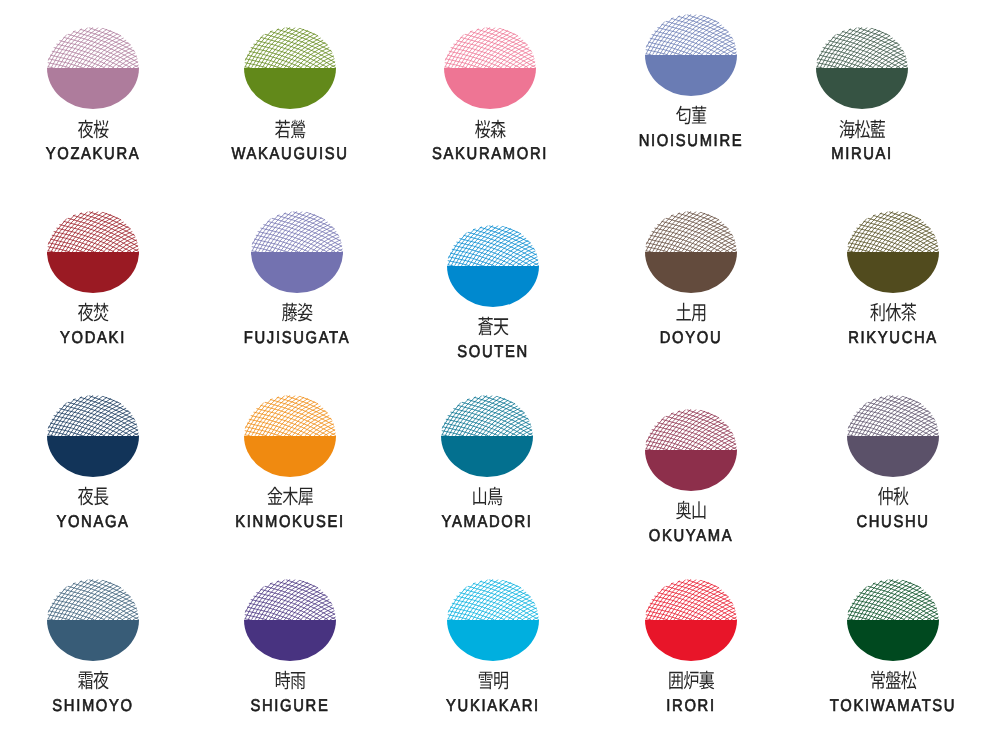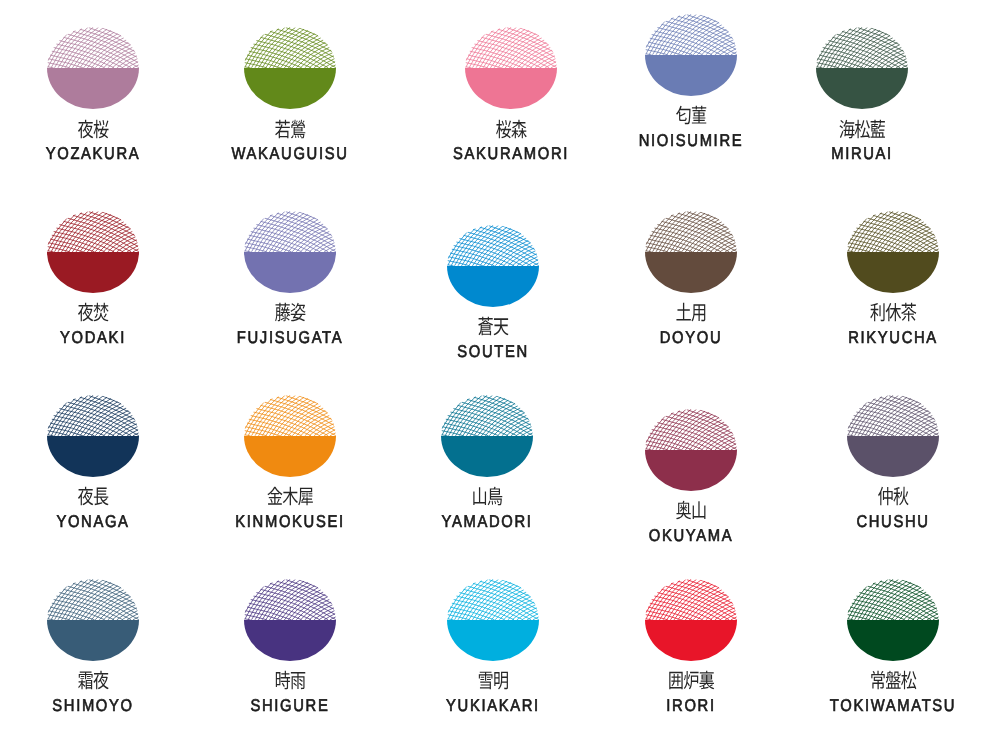--- a/index.html
+++ b/index.html
@@ -48,21 +48,21 @@
           <use href="#netpath" fill="none" stroke="#62891A" stroke-width="0.78"></use>
         </g>
         <path d="M0 41A46 41 0 0 0 92 41Z" fill="#62891A"></path>
       </svg>
       <svg class="kanji" viewBox="0 0 200 22" width="200" height="22">
         <path d="M29.2 84.3H80.8V91.1H29.2ZM42.5 26.5 50.1 28.3Q44.1 46.4 33.7 59.8Q23.2 73.1 8.9 81.4Q8.4 80.7 7.3 79.6Q6.3 78.4 5.2 77.3Q4.1 76.2 3.2 75.5Q17.5 68 27.4 55.6Q37.3 43.2 42.5 26.5ZM25.7 58.6H86.1V95.6H78.5V65.4H33V95.8H25.7ZM5.4 38.1H94.8V45.1H5.4ZM6.2 13.7H94.2V20.7H6.2ZM28.6 4H36V30.6H28.6ZM63.9 4H71.3V30.6H63.9Z" fill="#272727" transform="translate(84.60,0) scale(0.1608,0.2010)"></path>
         <path d="M45.9 32.9 53.7 33.7Q52.3 36.2 50.7 38.5Q49.2 40.8 47.9 42.7L42 41.5Q43 39.5 44.2 37.1Q45.3 34.7 45.9 32.9ZM43.2 8 48.6 10.4Q44.4 15.1 40.8 18.4L36.6 16.3Q38.2 14.6 40.1 12.2Q42.1 9.8 43.2 8ZM25.5 39.3H78.1V61.4H25.5V57H70.8V43.8H25.5ZM25.8 48.2H74.3V52.2H25.8ZM25.7 65.7H95V70.4H25.7ZM22.3 74.8H84.3V79.4H22.3ZM82.8 74.8H89.8Q89.8 74.8 89.7 75.8Q89.6 76.7 89.4 77.5Q88.4 85.3 87.3 89Q86.2 92.8 84.6 94.3Q83.4 95.2 82.1 95.6Q80.9 96 79.1 96.1Q77.6 96.2 75.1 96.1Q72.5 96.1 69.7 95.9Q69.6 94.9 69.2 93.4Q68.8 92 68.1 90.9Q70.8 91.2 73 91.3Q75.3 91.3 76.3 91.3Q77.3 91.3 77.9 91.2Q78.5 91 79 90.6Q80 89.6 81 86.2Q81.9 82.8 82.8 75.6ZM22.3 39.3H29.6V77.4H22.3ZM18.4 7.8 23 9.5Q21.9 12.5 20 15.3Q18.1 18.1 15 20L10.8 17.1Q13.5 15.5 15.4 13Q17.4 10.4 18.4 7.8ZM28.9 3.9H34.8Q34.4 11.3 32.7 16.4Q31 21.6 26.9 24.9Q22.9 28.3 15.4 30.3Q15 29.3 14.1 27.9Q13.1 26.5 12.2 25.7Q18.8 24.1 22.3 21.4Q25.7 18.7 27.1 14.5Q28.5 10.2 28.9 3.9ZM27.6 19.2 32 16Q36 17.7 40.3 20.3Q44.5 22.9 47.1 25.1L42.5 28.7Q40.8 27.2 38.3 25.4Q35.8 23.7 33 22Q30.2 20.3 27.6 19.2ZM85.1 7.8 90.6 10.1Q88.4 12.6 86.1 14.8Q83.8 17 81.8 18.7L77.5 16.6Q79.4 14.8 81.6 12.2Q83.8 9.6 85.1 7.8ZM57.8 7.8 62.5 9.4Q61.3 12.6 59.4 15.4Q57.4 18.2 54.3 20.2L50 17.2Q52.8 15.7 54.8 13.1Q56.8 10.5 57.8 7.8ZM68.1 3.9H74.2Q73.9 9.6 72.9 13.8Q71.9 18 69.7 21.1Q67.5 24.1 63.6 26.2Q59.7 28.3 53.7 29.6Q53.4 28.6 52.4 27.1Q51.5 25.7 50.6 24.9Q55.9 23.8 59.2 22.2Q62.6 20.6 64.4 18.1Q66.3 15.6 67.1 12.2Q67.9 8.7 68.1 3.9ZM66.8 19.4 71.3 15.9Q74.4 17.2 77.7 19Q81 20.8 84 22.7Q87 24.6 89 26.3L84.4 30.2Q82.5 28.5 79.5 26.5Q76.6 24.5 73.3 22.6Q70 20.7 66.8 19.4ZM8.3 28.7H92V44.7H84.7V34H15.3V44.7H8.3ZM16.9 80.3 22.9 82.4Q21.5 86.8 18.7 90.4Q15.9 94.1 10.7 96.2L5.2 92.5Q9.7 90.6 12.7 87.4Q15.6 84.2 16.9 80.3ZM30.4 82.6 36.5 81.5Q37.7 84.3 38.5 87.7Q39.3 91 39.4 93.5L33 94.7Q33 92.2 32.2 88.8Q31.5 85.4 30.4 82.6ZM46 82.8 51.7 81.3Q53.4 83.7 54.8 86.7Q56.2 89.7 56.9 91.8L50.8 93.6Q50.2 91.4 48.9 88.3Q47.5 85.3 46 82.8ZM61.4 82.8 66.5 80.7Q68.5 82.5 70.2 84.7Q71.9 86.9 72.7 88.6L67.3 91.1Q66.5 89.3 64.9 86.9Q63.2 84.6 61.4 82.8Z" fill="#272727" transform="translate(100.00,0) scale(0.1608,0.2010)"></path>
       </svg>
       <div class="romaji">WAKAUGUISU</div>
     </div>
-    <div class="cell" style="left: 411px; top: 27.2px;">
+    <div class="cell" style="left: 390px; top: 27.2px;">
       <svg class="disc" viewBox="0 0 92 82" width="92" height="82" style="left: 54px; top: 0px;">
         <g clip-path="url(#domeclip)">
           <use href="#netpath" fill="none" stroke="#EE7594" stroke-width="0.78"></use>
         </g>
         <path d="M0 41A46 41 0 0 0 92 41Z" fill="#EE7594"></path>
       </svg>
       <svg class="kanji" viewBox="0 0 200 22" width="200" height="22">
         <path d="M36.9 48.9H96.4V55.7H36.9ZM59.6 35.9 67.2 37.3Q64.6 43.8 61.4 51.1Q58.2 58.4 55 65.3Q51.9 72.2 49.2 77.4L42.3 74.6Q44.3 70.9 46.6 66.1Q48.8 61.4 51.2 56.1Q53.5 50.9 55.7 45.7Q57.9 40.5 59.6 35.9ZM45.8 71.6 51.1 67Q56.7 69.2 62.7 72.1Q68.8 75 74.7 78.2Q80.6 81.4 85.6 84.7Q90.6 87.9 94.2 90.9L88.4 96.2Q85 93.3 80.1 90Q75.3 86.7 69.5 83.4Q63.6 80 57.6 77Q51.5 74 45.8 71.6ZM37.4 10.4 44 8.5Q45.8 12.1 47.4 16.3Q49 20.4 50.3 24.2Q51.5 28.1 52 31.1L45.1 33.4Q44.6 30.4 43.5 26.4Q42.3 22.4 40.7 18.2Q39.2 14 37.4 10.4ZM59 6.1 65.7 5.1Q67 9 68.1 13.3Q69.1 17.6 69.8 21.6Q70.5 25.7 70.6 28.6L63.4 30Q63.2 26.9 62.6 22.8Q62 18.8 61.1 14.4Q60.2 10 59 6.1ZM88.1 6.9 95.7 9.5Q93.9 14.6 91.7 20.1Q89.6 25.6 87.3 30.7Q85.1 35.7 83 39.7L76.6 37.2Q78.6 33.2 80.8 28Q83 22.7 84.9 17.2Q86.8 11.6 88.1 6.9ZM80.1 52.6 87.3 54.1Q85.4 63.3 81.8 70.2Q78.1 77.2 72.4 82.2Q66.6 87.3 58.3 90.6Q50.1 94 38.9 96.1Q38.5 94.5 37.4 92.6Q36.4 90.7 35.3 89.4Q49.2 87.4 58.2 83Q67.3 78.6 72.5 71.1Q77.8 63.6 80.1 52.6ZM5.2 25.4H39.1V32.5H5.2ZM19.9 4H26.9V95.9H19.9ZM19.7 29.9 24.4 31.5Q23.2 37.5 21.4 43.9Q19.6 50.3 17.3 56.5Q15 62.7 12.4 68Q9.8 73.3 7.1 77.1Q6.5 75.6 5.4 73.7Q4.2 71.8 3.2 70.5Q5.8 67.1 8.2 62.4Q10.7 57.7 12.9 52.2Q15.1 46.7 16.9 41Q18.6 35.3 19.7 29.9ZM26.4 39.5Q27.4 40.5 29.3 43.2Q31.2 45.8 33.4 48.9Q35.6 52 37.5 54.7Q39.3 57.4 40 58.5L35.8 64.3Q34.9 62.4 33.2 59.4Q31.4 56.4 29.5 53.2Q27.5 49.9 25.7 47.1Q24 44.4 22.9 42.8Z" fill="#272727" transform="translate(84.60,0) scale(0.1608,0.2010)"></path>
         <path d="M10.6 15.1H89.7V21.9H10.6ZM5.3 56.7H45.3V63.3H5.3ZM49.6 56.7H95.2V63.3H49.6ZM45.8 3.8H53.3V47.9H45.8ZM23.4 44.6H30.5V96.1H23.4ZM66.9 44.6H74V96.1H66.9ZM43.3 16.7 49.5 19.2Q45.3 25.3 39.2 30.6Q33.1 36 25.9 40.2Q18.7 44.4 11.5 47Q10.7 45.7 9.3 44Q7.9 42.2 6.8 41.2Q13.8 39 20.8 35.3Q27.8 31.6 33.7 26.8Q39.6 22 43.3 16.7ZM55.4 16.7Q59.5 21.9 65.6 26.5Q71.8 31.2 79.1 34.7Q86.5 38.3 93.9 40.4Q93.1 41.1 92.2 42.2Q91.2 43.3 90.4 44.5Q89.6 45.6 89 46.6Q81.5 44 74.1 39.9Q66.7 35.8 60.4 30.5Q54 25.1 49.7 19.1ZM65 58.3 70.5 60Q68 66.4 64.2 72.5Q60.4 78.6 55.9 83.6Q51.3 88.5 46.4 91.7Q45.6 90.5 44.2 88.8Q42.9 87.2 41.7 86.3Q46.5 83.5 50.9 79.1Q55.4 74.7 59 69.3Q62.7 63.9 65 58.3ZM75.7 58.9Q78.2 64 81.8 69.1Q85.4 74.2 89.7 78.5Q93.9 82.8 97.9 85.5Q96.7 86.5 95.2 88.2Q93.6 89.9 92.6 91.4Q88.6 88.1 84.5 83.1Q80.4 78.2 76.8 72.3Q73.2 66.5 70.8 60.7ZM22.6 58.7 27.9 60.7Q25.5 66.5 22.1 72.2Q18.8 78 14.8 82.7Q10.7 87.5 6.2 90.5Q5.7 89 4.7 87Q3.7 85.1 2.8 83.7Q6.7 81.1 10.5 77.1Q14.3 73.1 17.4 68.4Q20.6 63.6 22.6 58.7ZM29.5 65Q30.6 65.7 32.8 67.2Q35.1 68.8 37.6 70.6Q40.2 72.4 42.3 73.9Q44.4 75.5 45.3 76.2L40.9 81.9Q39.7 80.7 37.7 78.8Q35.7 76.9 33.4 74.9Q31 72.9 28.9 71.1Q26.7 69.4 25.4 68.3Z" fill="#272727" transform="translate(100.00,0) scale(0.1608,0.2010)"></path>
       </svg>
@@ -101,21 +101,21 @@
           <use href="#netpath" fill="none" stroke="#9A1A23" stroke-width="0.78"></use>
         </g>
         <path d="M0 41A46 41 0 0 0 92 41Z" fill="#9A1A23"></path>
       </svg>
       <svg class="kanji" viewBox="0 0 200 22" width="200" height="22">
         <path d="M54.5 33.6H86.4V39.9H51.4ZM49.1 47.3Q53.4 57.2 60.5 65.6Q67.6 74 76.9 80.1Q86.2 86.3 97.3 89.6Q96.4 90.4 95.5 91.5Q94.5 92.7 93.6 93.9Q92.8 95.2 92.2 96.2Q81 92.3 71.6 85.5Q62.2 78.8 54.9 69.5Q47.7 60.3 43 49.3ZM56 47.2 60.6 43.5Q63.9 46 67.2 49.2Q70.6 52.4 72.5 54.8L67.5 59.1Q65.8 56.5 62.5 53.2Q59.2 49.9 56 47.2ZM6.1 15.1H94.2V22.3H6.1ZM45.9 3.9H53.7V18.8H45.9ZM28.7 22.2 36 24.4Q32.7 32.2 28.2 39.5Q23.8 46.9 18.7 53.3Q13.5 59.7 8.1 64.5Q7.6 63.7 6.5 62.7Q5.5 61.6 4.4 60.5Q3.3 59.5 2.4 58.8Q7.8 54.5 12.7 48.7Q17.6 42.8 21.7 36.1Q25.8 29.3 28.7 22.2ZM56.2 22.2 63.8 24.3Q60.9 31.4 56.6 38.6Q52.3 45.8 47 52.3Q41.7 58.8 35.7 63.8Q35.1 63 34.2 62.1Q33.3 61.1 32.3 60.1Q31.3 59.2 30.5 58.6Q36.2 54.1 41.2 48Q46.2 41.9 50.1 35.2Q53.9 28.6 56.2 22.2ZM84 33.6H85.4L86.8 33.3L91.6 35.6Q88.3 48 82.7 57.7Q77.1 67.4 69.7 74.8Q62.3 82.2 53.6 87.4Q44.8 92.7 35.2 96.1Q34.8 95.1 34 93.9Q33.1 92.7 32.2 91.6Q31.2 90.5 30.4 89.8Q43 85.8 53.8 78.6Q64.5 71.4 72.4 60.7Q80.2 49.9 84 35.2ZM19.3 43.9 26.5 36.7 26.7 36.9V95.9H19.3Z" fill="#272727" transform="translate(84.60,0) scale(0.1608,0.2010)"></path>
         <path d="M5.7 16.4H46.2V23H5.7ZM23.8 4H30.7V53.6H23.8ZM49.7 16.4H94.6V23H49.7ZM66.7 4H73.8V53.6H66.7ZM76.1 18.8Q78.2 23.7 81.5 28.5Q84.7 33.3 88.7 37.2Q92.7 41.1 96.7 43.6Q95.6 44.5 94.1 46.1Q92.7 47.7 91.8 49.1Q87.7 46.1 83.8 41.5Q79.9 36.9 76.6 31.5Q73.2 26.1 71 20.5ZM29.9 25.3Q31 26 33.3 27.5Q35.5 29 38.1 30.8Q40.6 32.6 42.7 34.2Q44.8 35.8 45.7 36.5L41.6 41.9Q40.6 40.8 38.6 38.9Q36.6 37.1 34.2 35.1Q31.9 33 29.8 31.2Q27.7 29.5 26.3 28.4ZM52.6 55.4Q54.8 66.2 59.8 73.3Q64.8 80.5 73.7 84.4Q82.7 88.3 96.4 89.5Q95.7 90.2 94.9 91.4Q94 92.7 93.3 93.9Q92.6 95.2 92.1 96.3Q81.3 95 73.5 92.1Q65.6 89.2 60.2 84.3Q54.8 79.5 51.4 72.6Q47.9 65.6 46 56.2ZM45.5 53H53.3Q52.5 60.2 50.9 66.1Q49.3 72 46.3 76.8Q43.3 81.6 38.3 85.3Q33.3 89 25.8 91.7Q18.2 94.3 7.4 96.1Q7 94.7 5.9 92.8Q4.8 90.9 3.8 89.8Q13.9 88.3 20.9 86.1Q27.9 83.9 32.4 80.7Q37 77.5 39.6 73.5Q42.2 69.4 43.5 64.3Q44.8 59.2 45.5 53ZM22.7 57.5 28.9 59.4Q27.4 65.6 24.3 71Q21.2 76.4 15 79.6L9.8 75.2Q15.2 72.6 18.3 67.8Q21.4 63.1 22.7 57.5ZM78.7 57.1 86 59.8Q82.9 64.4 79.3 69.2Q75.7 74.1 72.6 77.5L66.3 75Q68.4 72.6 70.7 69.5Q73 66.4 75.2 63.1Q77.3 59.8 78.7 57.1ZM22.3 19.6 27.4 21.3Q25.3 26.9 22.2 32.4Q19.1 37.9 15.4 42.5Q11.7 47.1 8 50.2Q7.1 49 5.7 47.5Q4.3 46 3.2 45.1Q7 42.5 10.6 38.4Q14.2 34.3 17.3 29.4Q20.4 24.5 22.3 19.6ZM64.7 18.8 69.9 20.3Q67.8 26 64.4 31.4Q61.1 36.9 57.1 41.3Q53.1 45.8 48.9 48.7Q48.1 47.5 46.7 45.9Q45.3 44.4 44.2 43.4Q48.4 41 52.3 37.1Q56.2 33.2 59.4 28.5Q62.7 23.7 64.7 18.8Z" fill="#272727" transform="translate(100.00,0) scale(0.1608,0.2010)"></path>
       </svg>
       <div class="romaji">YODAKI</div>
     </div>
-    <div class="cell" style="left: 190px; top: 211.1px;">
+    <div class="cell" style="left: 197px; top: 211.1px;">
       <svg class="disc" viewBox="0 0 92 82" width="92" height="82" style="left: 54px; top: 0px;">
         <g clip-path="url(#domeclip)">
           <use href="#netpath" fill="none" stroke="#7372B0" stroke-width="0.78"></use>
         </g>
         <path d="M0 41A46 41 0 0 0 92 41Z" fill="#7372B0"></path>
       </svg>
       <svg class="kanji" viewBox="0 0 200 22" width="200" height="22">
         <path d="M5.7 11H94.4V17.3H5.7ZM29.3 4H36.7V24.7H29.3ZM62.9 4H70.3V24.5H62.9ZM13.1 26.5H31.1V32.7H13.1ZM40.4 36.4H92.2V41.7H40.4ZM37.6 49.6H95V55.1H37.6ZM13.1 44.1H31.1V50.1H13.1ZM12.9 62.2H31V68.1H12.9ZM10.3 26.5H16.6V53.4Q16.6 58.2 16.3 63.7Q16 69.3 15.2 75.1Q14.4 80.8 12.8 86.3Q11.2 91.7 8.7 96.3Q8.1 95.7 7.1 95Q6.1 94.3 5 93.7Q4 93.1 3.2 92.8Q6.5 87 7.9 80.1Q9.4 73.2 9.9 66.2Q10.3 59.3 10.3 53.4ZM28.5 26.5H35V88.3Q35 90.9 34.4 92.4Q33.8 93.9 32.1 94.7Q30.4 95.4 27.8 95.6Q25.1 95.8 21.1 95.8Q20.9 94.5 20.3 92.7Q19.7 90.9 19 89.7Q21.8 89.8 24.1 89.8Q26.3 89.8 27 89.8Q28.5 89.8 28.5 88.3ZM74.5 39.3Q77.3 47.9 83.1 54.7Q88.9 61.6 97.2 64.6Q96.2 65.5 94.9 67.1Q93.7 68.7 93 69.9Q87.1 67.4 82.4 63Q77.8 58.7 74.4 52.9Q71 47.2 68.9 40.5ZM61 24.2 67.6 24.8Q65 41.7 58.1 52.9Q51.3 64.2 39.4 71.1Q39 70.4 38.2 69.5Q37.4 68.6 36.5 67.6Q35.6 66.7 34.9 66.1Q46.4 60.2 52.7 49.8Q58.9 39.4 61 24.2ZM62 58.5H68.5V89.2Q68.5 91.6 67.9 92.9Q67.4 94.2 65.7 94.9Q63.9 95.7 61.4 95.8Q58.9 95.9 55.3 95.9Q55.1 94.7 54.6 93.1Q54 91.6 53.4 90.3Q55.9 90.4 58 90.4Q60.1 90.4 60.8 90.3Q62 90.3 62 89.1ZM37.4 85.7Q41.6 84.1 47.3 81.6Q53.1 79.1 59.2 76.5L60.5 81.6Q55.3 84.1 50.1 86.6Q44.9 89.1 40.3 91.2ZM45 65.7 49.8 63Q52.1 65.1 54.1 67.9Q56.2 70.6 57 72.8L51.9 75.7Q51.1 73.5 49.1 70.7Q47.1 67.9 45 65.7ZM43.2 26.9 48.7 25.2Q50.3 27.5 51.7 30.3Q53.1 33.1 53.6 35.2L47.9 37.2Q47.4 35.1 46.1 32.2Q44.8 29.3 43.2 26.9ZM67.8 79.6 72 75.7Q75.6 77.3 79.7 79.5Q83.7 81.7 87.4 83.9Q91.1 86.1 93.5 87.9L89.2 92.3Q86.9 90.5 83.3 88.3Q79.7 86 75.6 83.7Q71.5 81.4 67.8 79.6ZM80.8 62.5 86.3 65.3Q84.1 68.1 81.7 70.7Q79.3 73.3 77.3 75.2L72.8 72.7Q74.8 70.6 77.1 67.6Q79.4 64.7 80.8 62.5ZM80.2 24.9 86.6 26.7Q84.9 29.8 83.2 32.7Q81.5 35.5 79.9 37.6L74.9 35.8Q76.3 33.5 77.8 30.3Q79.4 27.2 80.2 24.9Z" fill="#272727" transform="translate(84.60,0) scale(0.1608,0.2010)"></path>
         <path d="M4.6 58.1H95.5V64.5H4.6ZM39.1 47.8 46.4 49.8Q43.2 55 39.3 60.8Q35.5 66.6 31.7 72Q27.9 77.5 24.7 81.6L17.6 79.1Q20.8 75 24.6 69.6Q28.4 64.2 32.3 58.5Q36.1 52.7 39.1 47.8ZM68.6 60.9 75.9 63Q72.6 71.3 66.9 77.1Q61.3 83 53 86.8Q44.8 90.6 33.8 92.8Q22.8 95 8.8 96.1Q8.4 94.5 7.6 92.6Q6.8 90.8 5.8 89.4Q23.6 88.4 36.1 85.4Q48.6 82.4 56.6 76.5Q64.6 70.5 68.6 60.9ZM23.3 78 27.1 72.5Q39.4 74.6 51.5 77.5Q63.6 80.4 74.2 83.5Q84.8 86.7 92.5 89.7L87.9 96Q80.3 92.8 70 89.5Q59.8 86.3 47.8 83.3Q35.9 80.3 23.3 78ZM47.4 4 54.4 5.7Q51.6 13.3 47.4 20.2Q43.1 27.2 38.3 32Q37.7 31.3 36.6 30.5Q35.5 29.7 34.4 28.9Q33.3 28 32.4 27.6Q37.2 23.2 41.2 17Q45.1 10.8 47.4 4ZM4.1 42.9Q9.4 40.6 16.8 37Q24.1 33.4 31.7 29.6L33.3 35.6Q26.5 39.2 19.5 42.9Q12.5 46.5 6.7 49.5ZM62.4 16.7H66.2V22.2Q66.2 23.5 66.8 25.9Q67.3 28.3 69 31.2Q70.7 34.2 74 37.3Q77.3 40.3 82.7 43Q88.1 45.8 96.2 47.7Q95.2 48.8 94 50.7Q92.8 52.5 92 53.8Q84.4 51.9 79 49Q73.6 46.1 70.2 42.8Q66.8 39.5 64.9 36.4Q63.1 33.2 62.4 30.9Q61.9 33.2 60 36.3Q58.2 39.4 54.8 42.7Q51.3 46 45.9 48.9Q40.5 51.8 32.6 53.7Q32.2 52.9 31.5 51.9Q30.8 50.8 30.1 49.7Q29.3 48.7 28.6 48Q36.8 46.1 42.3 43.4Q47.7 40.6 50.9 37.5Q54.2 34.4 55.8 31.4Q57.5 28.4 58 25.9Q58.6 23.5 58.6 22.2V16.7ZM85.5 14H86.8L88.1 13.6L93.6 15.5Q91.5 20.2 89.1 25.1Q86.7 30 84.5 33.4L78.2 30.9Q80 27.8 82.1 23.5Q84.2 19.1 85.5 15ZM8.8 11.8 12.6 6.6Q15.9 7.8 19.7 9.6Q23.4 11.3 26.8 13.1Q30.1 15 32.2 16.7L28.4 22.4Q26.3 20.7 23 18.7Q19.8 16.8 16 15Q12.3 13.1 8.8 11.8ZM46.3 14H87.8V20.2H43.1Z" fill="#272727" transform="translate(100.00,0) scale(0.1608,0.2010)"></path>
       </svg>

